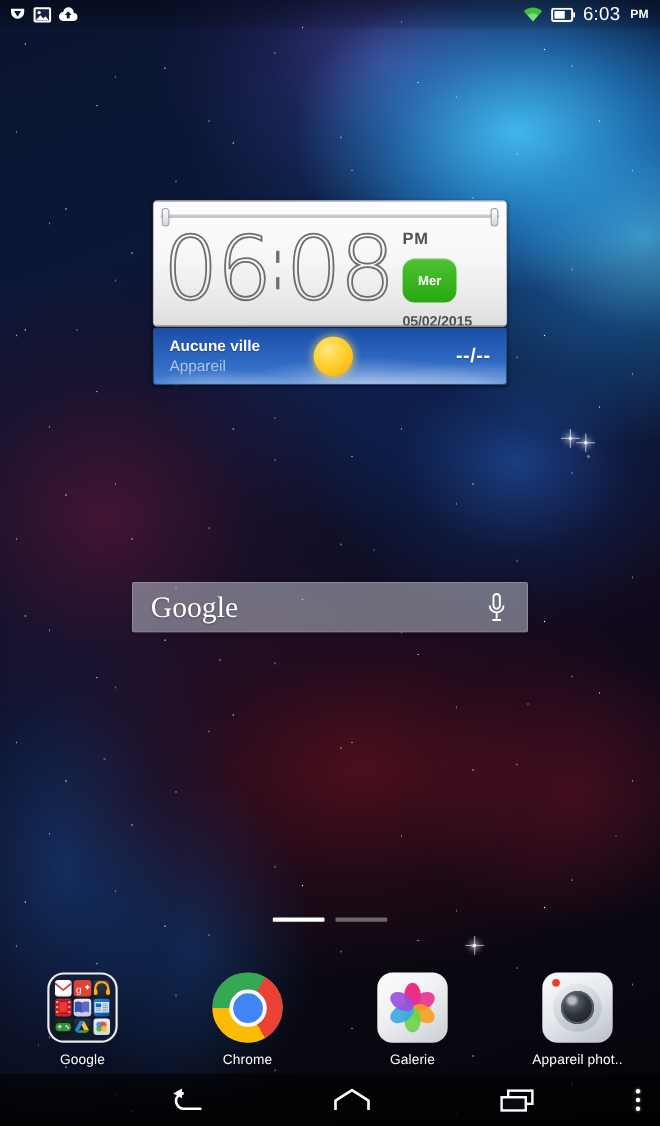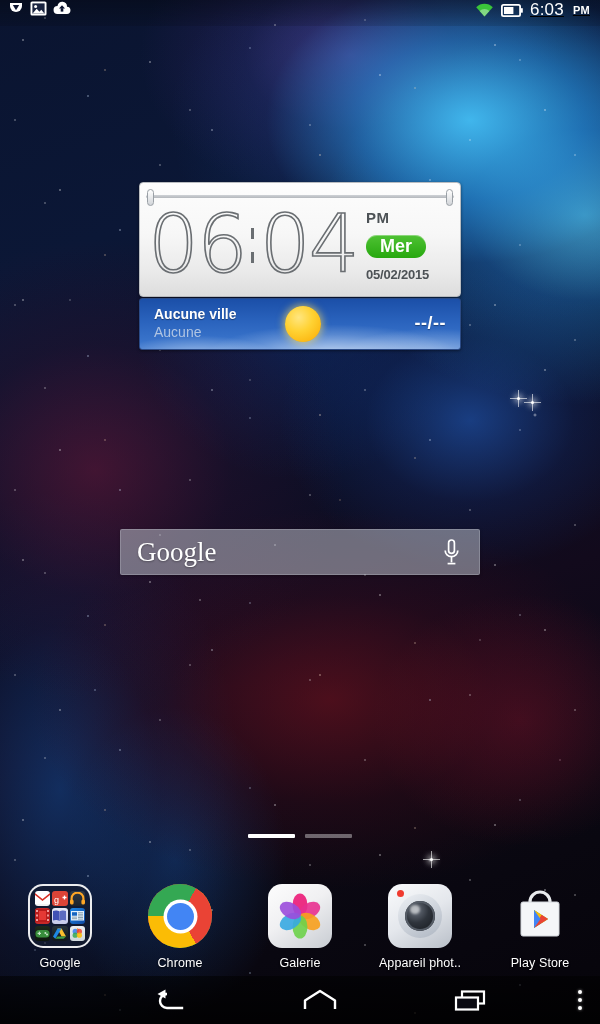--- a/index.html
+++ b/index.html
@@ -85,23 +85,22 @@
   }
   .bigstar::before, .bigstar::after {
     content:""; position:absolute; background:rgba(255,255,255,.6);
   }
   .bigstar::before { left:-7px; top:1px; width:17px; height:1px; }
   .bigstar::after  { top:-7px; left:1px; width:1px; height:17px; }
 
   
   .statusbar {
     position:absolute; left:0; top:0; width:600px; height:26px;
-    display:flex; align-items:flex-start; z-index:40;
+    display:flex; align-items:center; z-index:40;
     background:linear-gradient(180deg, rgba(0,0,0,.34), rgba(0,0,0,.12));
-    text-decoration:underline;
   }
   .sb-left { display:flex; align-items:center; gap:6px; padding-left:8px; }
   .sb-right { margin-left:auto; display:flex; align-items:center; gap:7px; padding-right:10px; }
   .sb-icon { display:block; }
   .clock-txt { color:#fff; font-size:17px; font-weight:400; letter-spacing:.2px; }
   .clock-ampm { color:#fff; font-size:11px; font-weight:700; margin-left:2px; letter-spacing:.3px; }
 
   
   .widget {
     position:absolute; left:139px; top:182px; width:322px; z-index:20;
@@ -142,23 +141,23 @@
   .colon i {
     display:block; width:3px; height:11px; background:#6a6e72; margin:0 auto;
   }
   .colon i:first-child { margin-bottom:13px; }
 
   .meta {
     position:absolute; right:10px; top:26px; width:84px; text-align:left;
   }
   .meta .pm { font-size:15px; color:#4d5256; font-weight:700; letter-spacing:.5px; }
   .daypill {
-    display:inline-block; margin-top:9px; padding:1px 14px; border-radius:11px;
+    display:inline-block; margin-top:9px; padding:13px 14px; border-radius:11px;
     background:linear-gradient(180deg,#4fc234,#27a80f);
-    color:#fff; font-size:18px; font-weight:700;
+    color:#fff; font-size:12px; font-weight:700;
     box-shadow:inset 0 1px 0 rgba(255,255,255,.35);
   }
   .meta .date { margin-top:9px; font-size:13px; color:#4d5256; font-weight:700; letter-spacing:-.2px; }
 
   
   .weathercard {
     position:relative; margin-top:1px; height:52px; border-radius:3px;
     border:1px solid #2a4a86;
     background:
       radial-gradient(ellipse 160px 40px at 60% 115%, rgba(255,255,255,.72) 0%, rgba(255,255,255,.18) 55%, rgba(255,255,255,0) 80%),
@@ -368,33 +367,33 @@
       <div class="rail"></div>
       <div class="clip l"></div>
       <div class="clip r"></div>
 
       <div class="timewrap">
         <span class="digits">06</span>
         <span class="colon">
             <i></i>
             <i></i>
           </span>
-        <span class="digits">04</span>
+        <span class="digits">08</span>
       </div>
 
       <div class="meta">
         <div class="pm">PM</div>
         <div class="daypill">Mer</div>
         <div class="date">05/02/2015</div>
       </div>
     </div>
 
     <div class="weathercard">
       <div class="wx-city">Aucune ville</div>
-      <div class="wx-cond">Aucune</div>
+      <div class="wx-cond">Appareil</div>
       <div class="sun"></div>
       <div class="wx-temp">--/--</div>
     </div>
   </div>
 
   <div class="searchbar">
     <span class="glabel">Google</span>
     <svg class="mic" width="19" height="27" viewBox="0 0 19 27">
       <rect x="6.6" y="1" width="5.8" height="13.4" rx="2.9" fill="none" stroke="#fff" stroke-width="1.7"></rect>
       <path d="M3.2 11.4 a6.3 6.3 0 0 0 12.6 0" fill="none" stroke="#fff" stroke-width="1.7"></path>
@@ -521,33 +520,20 @@
       <div class="ic camera">
         <div class="cam-dot"></div>
         <div class="cam-ring">
           <div class="cam-lens"></div>
         </div>
       </div>
       <div class="dlabel">Appareil phot..</div>
     </div>
 
 
-    <div class="dockitem">
-      <div class="ic playstore">
-        <svg width="60" height="60" viewBox="0 0 60 60">
-          <path d="M20 16 a10 10 0 0 1 20 0" fill="none" stroke="#e8eaed" stroke-width="3.2"></path>
-          <rect x="11" y="16" width="38" height="34" rx="2" fill="#f4f6f8" stroke="#d4d8dd" stroke-width="1"></rect>
-          <path d="M24 24 l14 9 -14 9 z" fill="#34a853"></path>
-          <path d="M24 24 l14 9 -6.5 4.2 z" fill="#fbbc05"></path>
-          <path d="M24 42 l14 -9 -6.5 -4.2 z" fill="#ea4335"></path>
-          <path d="M24 24 l0 18 6.5 -9 z" fill="#4285f4"></path>
-        </svg>
-      </div>
-      <div class="dlabel">Play Store</div>
-    </div>
   </div>
 
   <div class="navbar">
     <div class="navslot" style="margin-left:95px;">
       <svg width="34" height="26" viewBox="0 0 34 26">
         <path d="M29 21 H14 a7 7 0 0 1 0 -14 H9" fill="none" stroke="#fff" stroke-width="2.4" stroke-linecap="square"></path>
         <path d="M12.5 2.5 L4.5 7 l8 4.5 z" fill="#fff"></path>
       </svg>
     </div>
     <div class="navslot">

